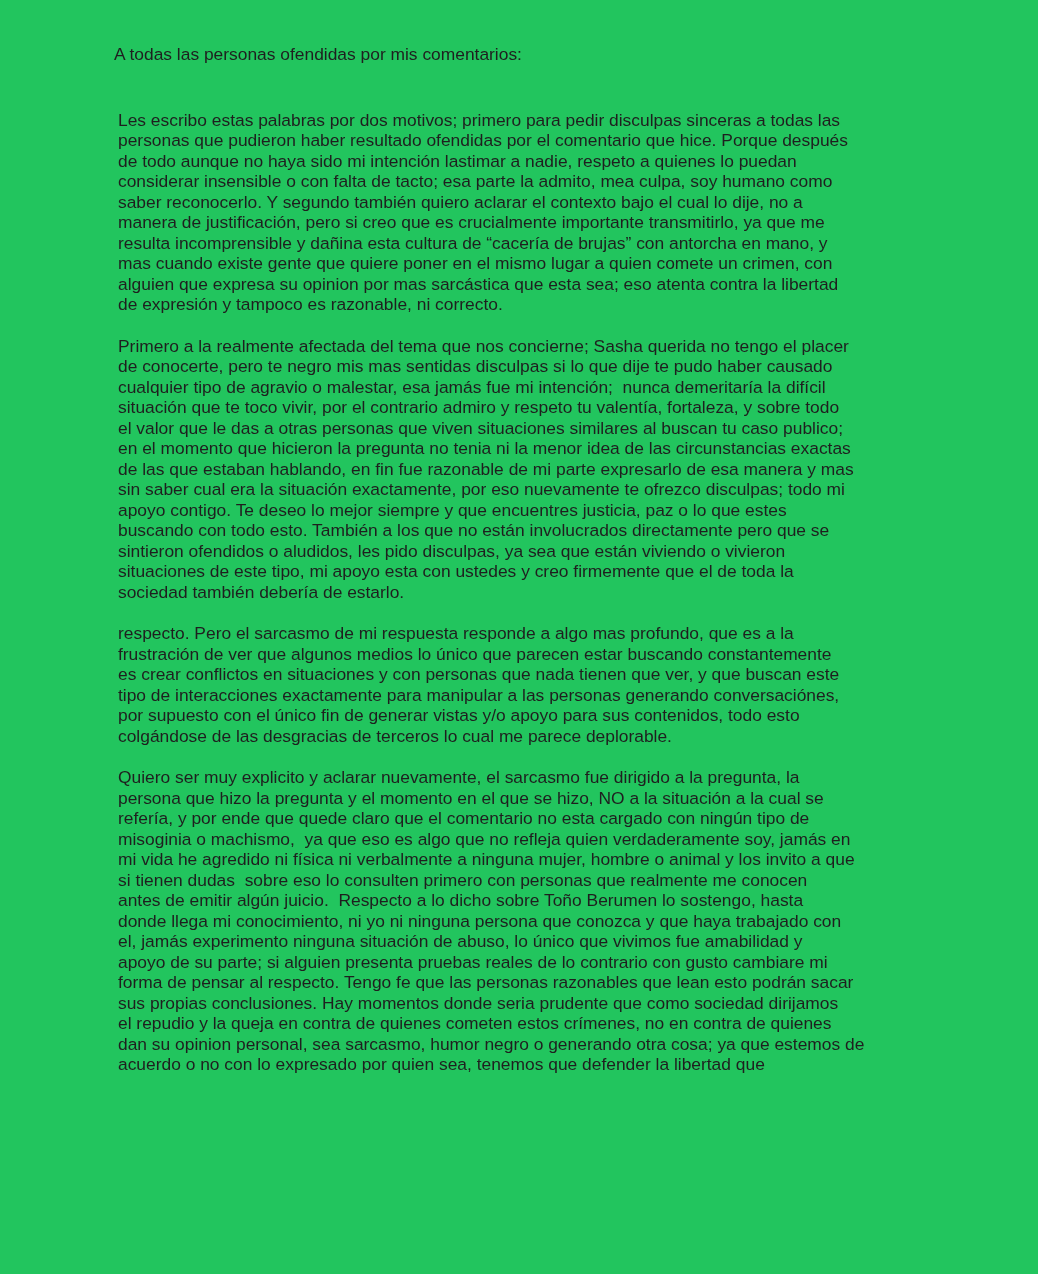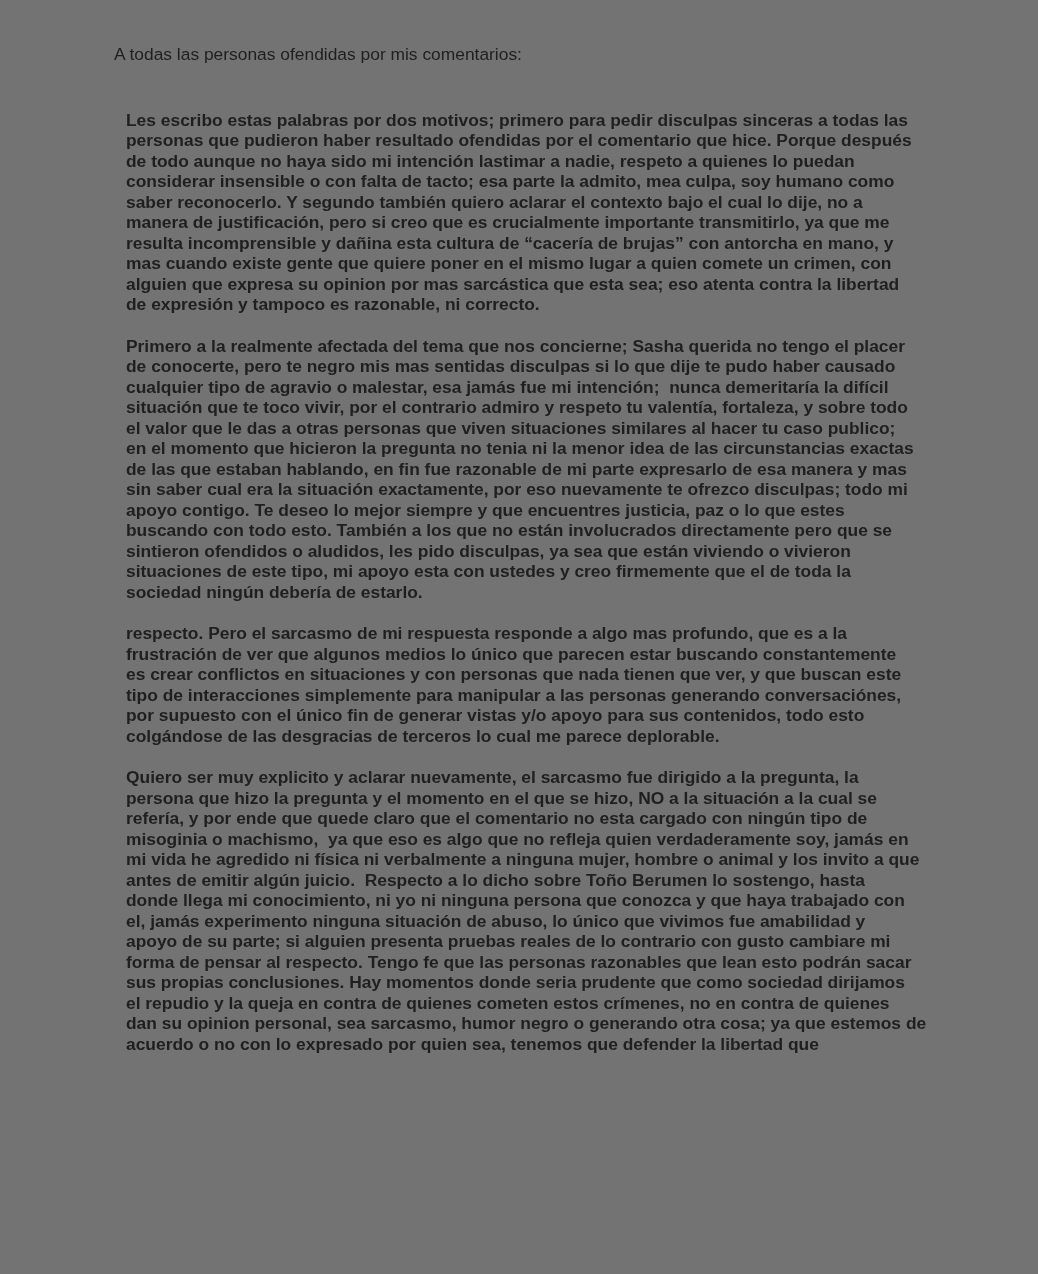--- a/index.html
+++ b/index.html
@@ -13,31 +13,30 @@
     overflow: hidden;
     font-family: "Liberation Sans", "DejaVu Sans", sans-serif;
     color: #1f1f1f;
     -webkit-font-smoothing: antialiased;
   }
   .page {
     box-sizing: border-box;
     width: 1038px;
     height: 1274px;
     padding: 44px 100px 0 114px;
-    background: #737373;
+    background: #22c55e;
   }
   .salutation {
     font-size: 17.4px;
     line-height: 20.5px;
     white-space: pre;
     margin: 0 0 45px 0;
   }
   .para {
-    margin: 0 0 21px 12px;
-    font-weight: bold;
+    margin: 0 0 21px 4px;
   }
   .line {
     font-size: 17.4px;
     line-height: 20.5px;
     white-space: pre;
   }
 </style>
 </head>
 <body>
 
@@ -54,44 +53,45 @@
         <div class="line">resulta incomprensible y dañina esta cultura de “cacería de brujas” con antorcha en mano, y</div>
         <div class="line">mas cuando existe gente que quiere poner en el mismo lugar a quien comete un crimen, con</div>
         <div class="line">alguien que expresa su opinion por mas sarcástica que esta sea; eso atenta contra la libertad</div>
         <div class="line">de expresión y tampoco es razonable, ni correcto.</div>
       </div>
       <div class="para">
         <div class="line">Primero a la realmente afectada del tema que nos concierne; Sasha querida no tengo el placer</div>
         <div class="line">de conocerte, pero te negro mis mas sentidas disculpas si lo que dije te pudo haber causado</div>
         <div class="line">cualquier tipo de agravio o malestar, esa jamás fue mi intención;  nunca demeritaría la difícil</div>
         <div class="line">situación que te toco vivir, por el contrario admiro y respeto tu valentía, fortaleza, y sobre todo</div>
-        <div class="line">el valor que le das a otras personas que viven situaciones similares al hacer tu caso publico;</div>
+        <div class="line">el valor que le das a otras personas que viven situaciones similares al buscan tu caso publico;</div>
         <div class="line">en el momento que hicieron la pregunta no tenia ni la menor idea de las circunstancias exactas</div>
         <div class="line">de las que estaban hablando, en fin fue razonable de mi parte expresarlo de esa manera y mas</div>
         <div class="line">sin saber cual era la situación exactamente, por eso nuevamente te ofrezco disculpas; todo mi</div>
         <div class="line">apoyo contigo. Te deseo lo mejor siempre y que encuentres justicia, paz o lo que estes</div>
         <div class="line">buscando con todo esto. También a los que no están involucrados directamente pero que se</div>
         <div class="line">sintieron ofendidos o aludidos, les pido disculpas, ya sea que están viviendo o vivieron</div>
         <div class="line">situaciones de este tipo, mi apoyo esta con ustedes y creo firmemente que el de toda la</div>
-        <div class="line">sociedad ningún debería de estarlo.</div>
+        <div class="line">sociedad también debería de estarlo.</div>
       </div>
       <div class="para">
         <div class="line">respecto. Pero el sarcasmo de mi respuesta responde a algo mas profundo, que es a la</div>
         <div class="line">frustración de ver que algunos medios lo único que parecen estar buscando constantemente</div>
         <div class="line">es crear conflictos en situaciones y con personas que nada tienen que ver, y que buscan este</div>
-        <div class="line">tipo de interacciones simplemente para manipular a las personas generando conversaciónes,</div>
+        <div class="line">tipo de interacciones exactamente para manipular a las personas generando conversaciónes,</div>
         <div class="line">por supuesto con el único fin de generar vistas y/o apoyo para sus contenidos, todo esto</div>
         <div class="line">colgándose de las desgracias de terceros lo cual me parece deplorable.</div>
       </div>
       <div class="para">
         <div class="line">Quiero ser muy explicito y aclarar nuevamente, el sarcasmo fue dirigido a la pregunta, la</div>
         <div class="line">persona que hizo la pregunta y el momento en el que se hizo, NO a la situación a la cual se</div>
         <div class="line">refería, y por ende que quede claro que el comentario no esta cargado con ningún tipo de</div>
         <div class="line">misoginia o machismo,  ya que eso es algo que no refleja quien verdaderamente soy, jamás en</div>
         <div class="line">mi vida he agredido ni física ni verbalmente a ninguna mujer, hombre o animal y los invito a que</div>
+        <div class="line">si tienen dudas  sobre eso lo consulten primero con personas que realmente me conocen</div>
         <div class="line">antes de emitir algún juicio.  Respecto a lo dicho sobre Toño Berumen lo sostengo, hasta</div>
         <div class="line">donde llega mi conocimiento, ni yo ni ninguna persona que conozca y que haya trabajado con</div>
         <div class="line">el, jamás experimento ninguna situación de abuso, lo único que vivimos fue amabilidad y</div>
         <div class="line">apoyo de su parte; si alguien presenta pruebas reales de lo contrario con gusto cambiare mi</div>
         <div class="line">forma de pensar al respecto. Tengo fe que las personas razonables que lean esto podrán sacar</div>
         <div class="line">sus propias conclusiones. Hay momentos donde seria prudente que como sociedad dirijamos</div>
         <div class="line">el repudio y la queja en contra de quienes cometen estos crímenes, no en contra de quienes</div>
         <div class="line">dan su opinion personal, sea sarcasmo, humor negro o generando otra cosa; ya que estemos de</div>
         <div class="line">acuerdo o no con lo expresado por quien sea, tenemos que defender la libertad que</div>
       </div>

